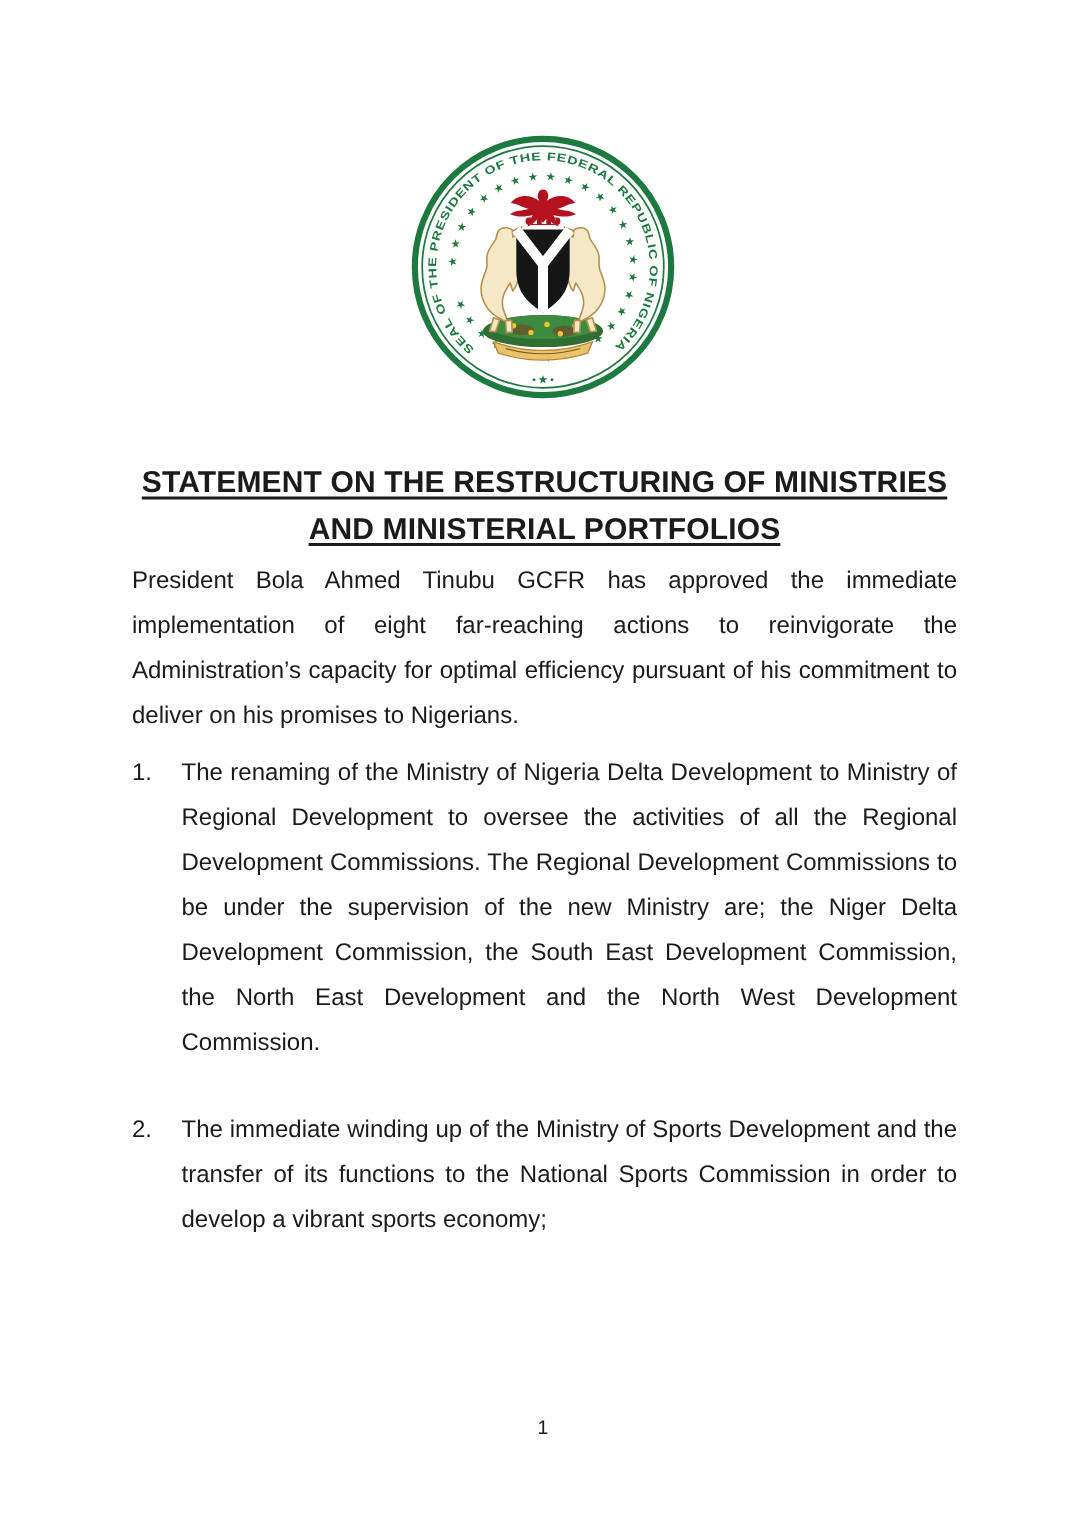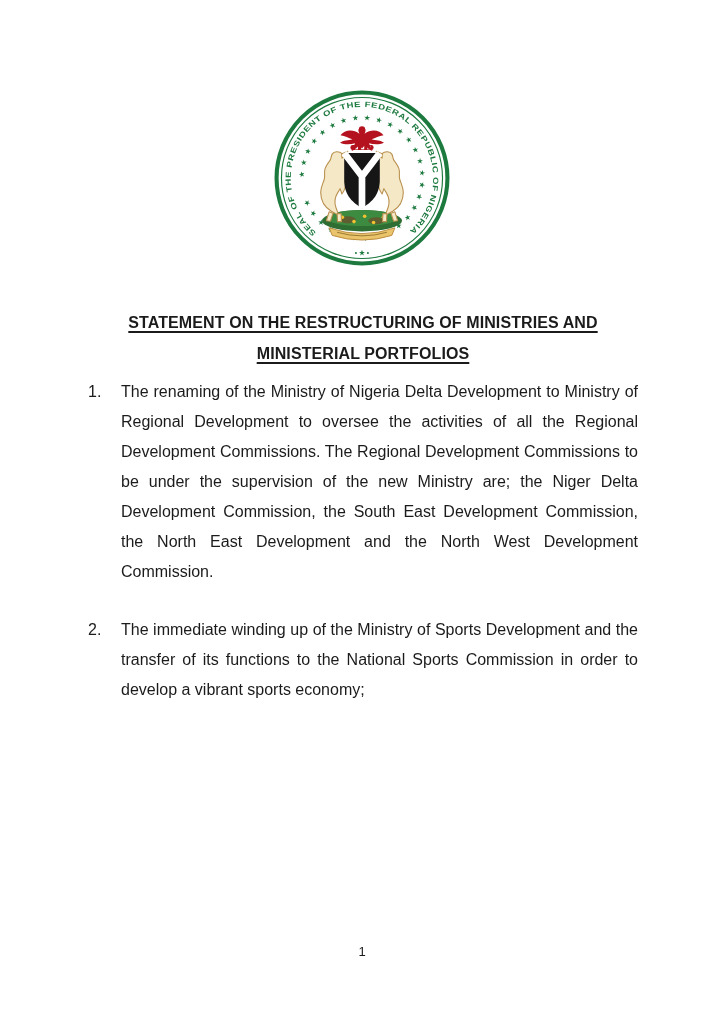--- a/index.html
+++ b/index.html
@@ -16,21 +16,21 @@
   .seal-wrap {
     padding-top: 89px;
     display: flex;
     justify-content: center;
   }
   .content {
     padding: 0 86px 0 88px; 
   }
   .doc-title {
     margin: 40px 0 4px 0;
-    font-size: 16px;
+    font-size: 20px;
     line-height: 31px;
     font-weight: 700;
     text-align: center;
     text-decoration: underline;
     text-decoration-thickness: 1.6px;
     text-underline-offset: 3px;
     letter-spacing: 0.1px;
   }
   .para {
     font-size: 16px;
@@ -135,20 +135,21 @@
           <path d="M63 156 q37 13 74 0 l-3.5 8.5 q-33.5 10.5 -67 0 z" fill="#e9c46a" stroke="#b8863b" stroke-width="1"></path>
           <path d="M72 161 q28 8 56 0" stroke="#7a5b1e" stroke-width="0.8" fill="none"></path>
         </g>
       </g>
     </svg>
   </div>
 
   <div class="content">
     <h1 class="doc-title">STATEMENT ON THE RESTRUCTURING OF MINISTRIES AND MINISTERIAL PORTFOLIOS</h1>
 
+    <p class="para intro">President Bola Ahmed Tinubu GCFR has approved the immediate implementation of eight far-reaching actions to reinvigorate the Administration’s capacity for optimal efficiency pursuant of his commitment to deliver on his promises to Nigerians.</p>
 
 
     <div class="list-item">
       <span class="list-num">1.</span>
       <span>The renaming of the Ministry of Nigeria Delta Development to Ministry of Regional Development to oversee the activities of all the Regional Development Commissions. The Regional Development Commissions to be under the supervision of the new Ministry are; the Niger Delta Development Commission, the South East Development Commission, the North East Development and the North West Development Commission.</span>
     </div>
 
     <div class="list-item second">
       <span class="list-num">2.</span>
       <span>The immediate winding up of the Ministry of Sports Development and the transfer of its functions to the National Sports Commission in order to develop a vibrant sports economy;</span>

